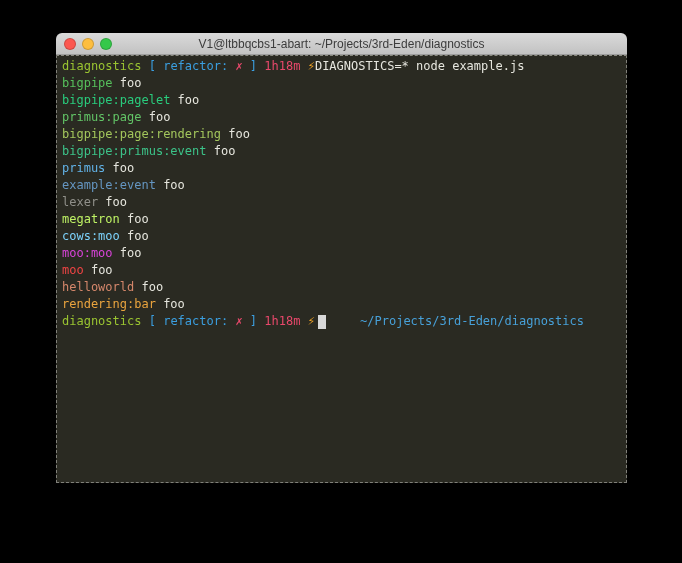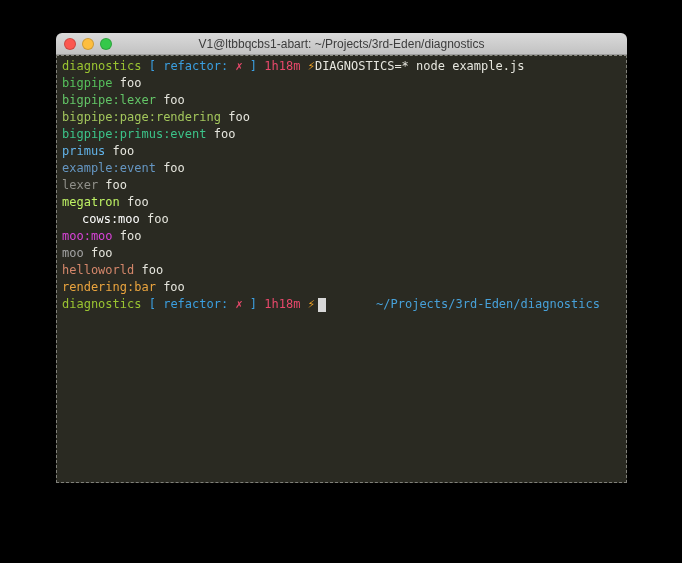--- a/index.html
+++ b/index.html
@@ -41,59 +41,60 @@
   }
   .light-close { background: #fc5850; }
   .light-min   { background: #fdbe40; }
   .light-zoom  { background: #35c84a; }
   .terminal {
     position: absolute; left: 0; right: 0; top: 22px; bottom: 0;
     background: #2a2a22;
     border: 1px dashed #80807a;
     border-top: 1px dashed #8a8a80;
     box-sizing: border-box;
-    padding: 2px 4px 0 5px;
+    padding: 2px 13px 0 5px;
     overflow: hidden;
     font-size: 12px;
     line-height: 17px;
   }
   .term-line { white-space: pre; position: relative; height: 17px; }
   .cursor {
     display: inline-block;
     width: 8px; height: 14px;
     vertical-align: text-bottom;
     margin-left: 3px;
     position: relative; top: 1px;
   }
-  .right-seg { position: absolute; right: 22px; top: 0; }
+  .right-seg { position: absolute; right: 29px; top: 0; }
 </style>
 </head>
 <body>
 
 <div class="window">
   <div class="titlebar">
     <div class="lights">
       <button class="light light-close"></button>
       <button class="light light-min"></button>
       <button class="light light-zoom"></button>
     </div>
     <span class="title">V1@ltbbqcbs1-abart: ~/Projects/3rd-Eden/diagnostics</span>
   </div>
   <div class="terminal">
     <div>
         <div class="term-line"><span style="color: rgb(154, 196, 49);">diagnostics</span><span style="color: rgb(59, 159, 224);"> [ refactor: </span><span style="color: rgb(232, 72, 107);">✗</span><span style="color: rgb(59, 159, 224);"> ] </span><span style="color: rgb(232, 72, 107);">1h18m</span><span style="color: rgb(240, 163, 37);"> ⚡</span><span style="color: rgb(230, 230, 222);">DIAGNOSTICS=* node example.js</span></div>
         <div class="term-line"><span style="color: rgb(86, 192, 92);">bigpipe</span><span style="color: rgb(230, 230, 222);"> foo</span></div>
-        <div class="term-line"><span style="color: rgb(99, 197, 103);">bigpipe:lexer</span><span style="color: rgb(230, 230, 222);"> foo</span></div>
+        <div class="term-line"><span style="color: rgb(41, 204, 125);">bigpipe:pagelet</span><span style="color: rgb(230, 230, 222);"> foo</span></div>
+        <div class="term-line"><span style="color: rgb(99, 197, 103);">primus:page</span><span style="color: rgb(230, 230, 222);"> foo</span></div>
         <div class="term-line"><span style="color: rgb(163, 198, 92);">bigpipe:page:rendering</span><span style="color: rgb(230, 230, 222);"> foo</span></div>
         <div class="term-line"><span style="color: rgb(60, 195, 137);">bigpipe:primus:event</span><span style="color: rgb(230, 230, 222);"> foo</span></div>
         <div class="term-line"><span style="color: rgb(98, 179, 232); text-align: center;">primus</span><span style="color: rgb(230, 230, 222);"> foo</span></div>
         <div class="term-line"><span style="color: rgb(101, 150, 194);">example:event</span><span style="color: rgb(230, 230, 222);"> foo</span></div>
         <div class="term-line"><span style="color: rgb(144, 144, 138);">lexer</span><span style="color: rgb(230, 230, 222);"> foo</span></div>
         <div class="term-line"><span style="color: #bef264;">megatron</span><span style="color: rgb(230, 230, 222);"> foo</span></div>
-        <div class="term-line"><span style="color: #ffffff; margin-left: 20px;">cows:moo</span><span style="color: rgb(230, 230, 222);"> foo</span></div>
+        <div class="term-line"><span style="color: #7dd3fc;">cows:moo</span><span style="color: rgb(230, 230, 222);"> foo</span></div>
         <div class="term-line"><span style="color: rgb(217, 67, 217);">moo:moo</span><span style="color: rgb(230, 230, 222);"> foo</span></div>
-        <div class="term-line"><span style="color: #a3a3a3;">moo</span><span style="color: rgb(230, 230, 222);"> foo</span></div>
+        <div class="term-line"><span style="color: #ef4444;">moo</span><span style="color: rgb(230, 230, 222);"> foo</span></div>
         <div class="term-line"><span style="color: rgb(213, 135, 107);">helloworld</span><span style="color: rgb(230, 230, 222);"> foo</span></div>
         <div class="term-line"><span style="color: rgb(234, 164, 62);">rendering:bar</span><span style="color: rgb(230, 230, 222);"> foo</span></div>
         <div class="term-line"><span style="color: rgb(154, 196, 49);">diagnostics</span><span style="color: rgb(59, 159, 224);"> [ refactor: </span><span style="color: rgb(232, 72, 107);">✗</span><span style="color: rgb(59, 159, 224);"> ] </span><span style="color: rgb(232, 72, 107);">1h18m</span><span style="color: rgb(240, 163, 37);"> ⚡</span><span class="cursor" style="background: rgb(216, 216, 216);"></span><span class="right-seg" style="color: rgb(71, 160, 216);">~/Projects/3rd-Eden/diagnostics</span></div>
       </div>
   </div>
 </div>
 
 </body></html>

